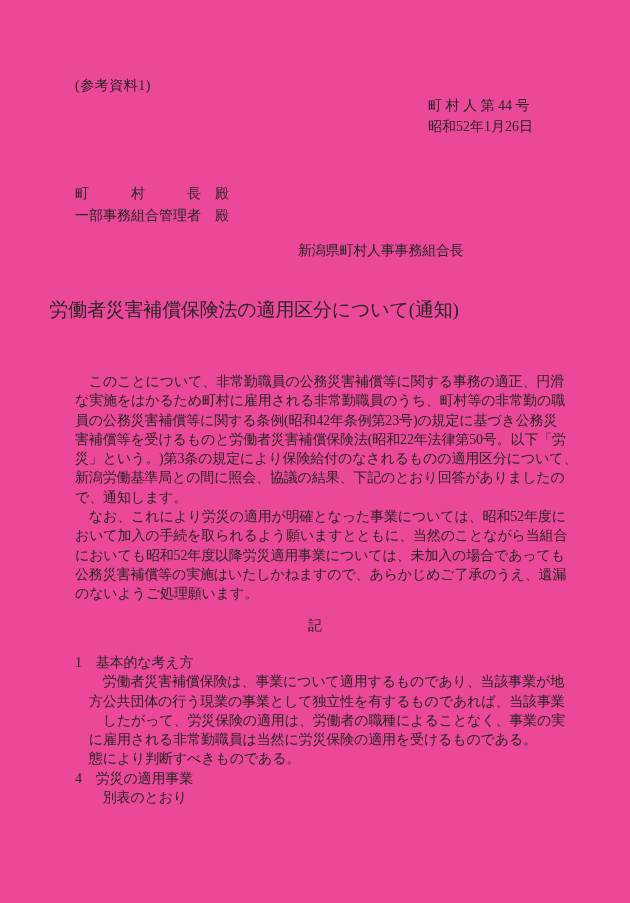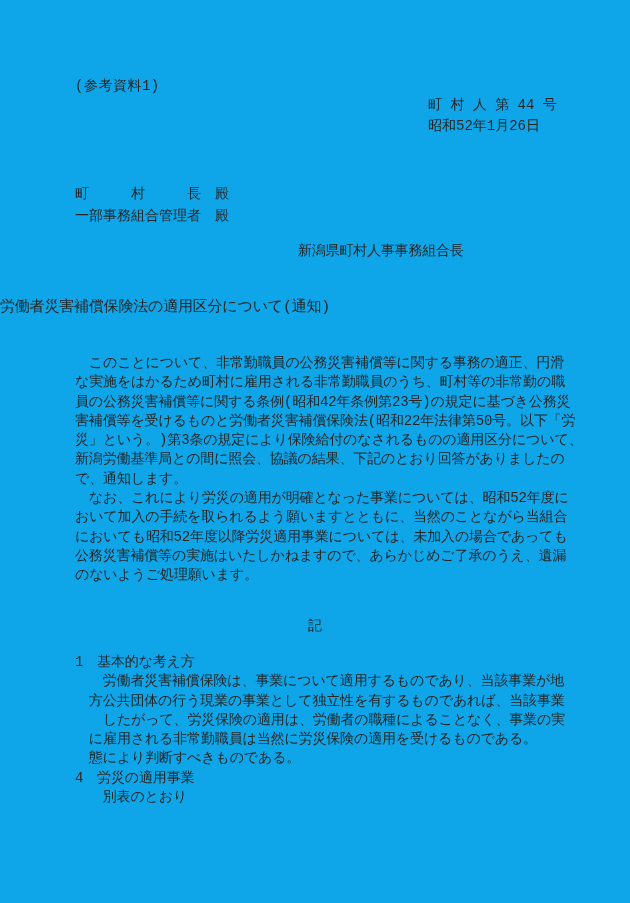--- a/index.html
+++ b/index.html
@@ -4,23 +4,23 @@
 <style>
   html, body {
     margin: 0;
     padding: 0;
     background: #fafafa;
   }
   .page {
     position: relative;
     width: 630px;
     height: 903px;
-    background: #0ea5e9;
+    background: #ec4899;
     color: #262626;
-    font-family: Liberation Mono, monospace;
+    font-family: Liberation Serif, serif;
     font-size: 14px;
     overflow: hidden;
   }
   .pre { white-space: pre; }
   .ref-label {
     position: absolute;
     left: 75px;
     top: 77px;
     letter-spacing: 0.5px;
   }
@@ -41,27 +41,28 @@
     left: 265px;
     top: 242px;
     letter-spacing: -0.2px;
     margin-left: 33px;
   }
   .doc-title {
     position: absolute;
     left: 0;
     top: 297px;
     width: 508px;
-    font-size: 15px;
+    text-align: center;
+    font-size: 19px;
     letter-spacing: -0.2px;
   }
   .body-block {
     position: absolute;
     left: 75px;
-    top: 354px;
+    top: 372px;
   }
   .body-block > div,
   .sections-block > div {
     line-height: 19.3px;
     white-space: pre;
     letter-spacing: -0.15px;
   }
   .record-marker {
     position: absolute;
     left: 0;

